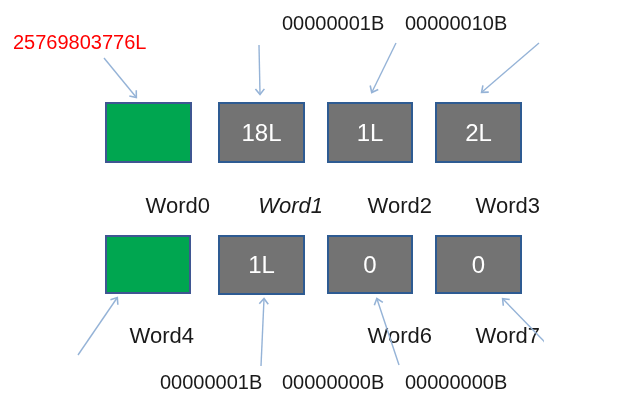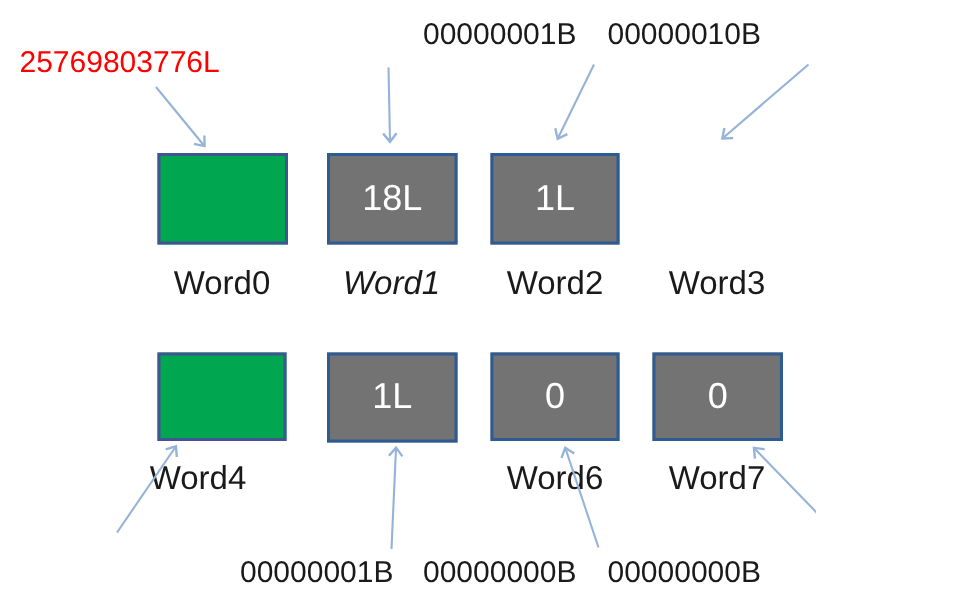--- a/index.html
+++ b/index.html
@@ -8,22 +8,22 @@
     font-family:"Liberation Sans", sans-serif;
   }
   .word-box{
     position:absolute;box-sizing:border-box;border:2px solid #2e5b92;
     display:flex;align-items:center;justify-content:center;
     color:#ffffff;font-size:24px;
   }
   .word-box.blue{background:#737373;border-color:#2e5b92;}
   .word-box.green{background:#00a650;border-color:#3f5692;}
   .word-label{
-    position:absolute;width:124px;text-align:center;color:#1a1a1a;
-    font-size:22px;line-height:26px;white-space:nowrap;
+    position:absolute;width:124px;text-align:right;color:#1a1a1a;
+    font-size:22px;line-height:26px;white-space:nowrap;margin-top:17px;
   }
   .annotation{
     position:absolute;font-size:20px;line-height:22px;white-space:nowrap;color:#1a1a1a;
   }
   .annotation.red{color:#ff0000;}
   #arrow-layer{position:absolute;left:0;top:0;width:640px;height:403px;pointer-events:none;}
   #arrow-layer line{stroke:#95b3d7;stroke-width:1.4;}
 </style>
 </head>
 <body>
@@ -35,20 +35,23 @@
   <div class="annotation" style="left:405px;top:12px;">00000010B</div>
 
   <div class="word-box green" style="left:105px;top:102px;width:87px;height:61px;">
       <span></span>
     </div>
   <div class="word-box blue" style="left:218px;top:102px;width:87px;height:61px;">
       <span>18L</span>
     </div>
   <div class="word-box blue" style="left:327px;top:102px;width:86px;height:61px;">
       <span>1L</span>
+    </div>
+  <div class="word-box blue" style="left:435px;top:102px;width:87px;height:61px;">
+      <span>2L</span>
     </div>
 
   <div class="word-label" style="left:86px;top:176px;">Word0</div>
   <div class="word-label" style="left:199px;top:176px;font-style:italic;">Word1</div>
   <div class="word-label" style="left:308px;top:176px;">Word2</div>
   <div class="word-label" style="left:416px;top:176px;">Word3</div>
 
   <div class="word-box green" style="left:105px;top:235px;width:86px;height:59px;">
       <span></span>
     </div>

